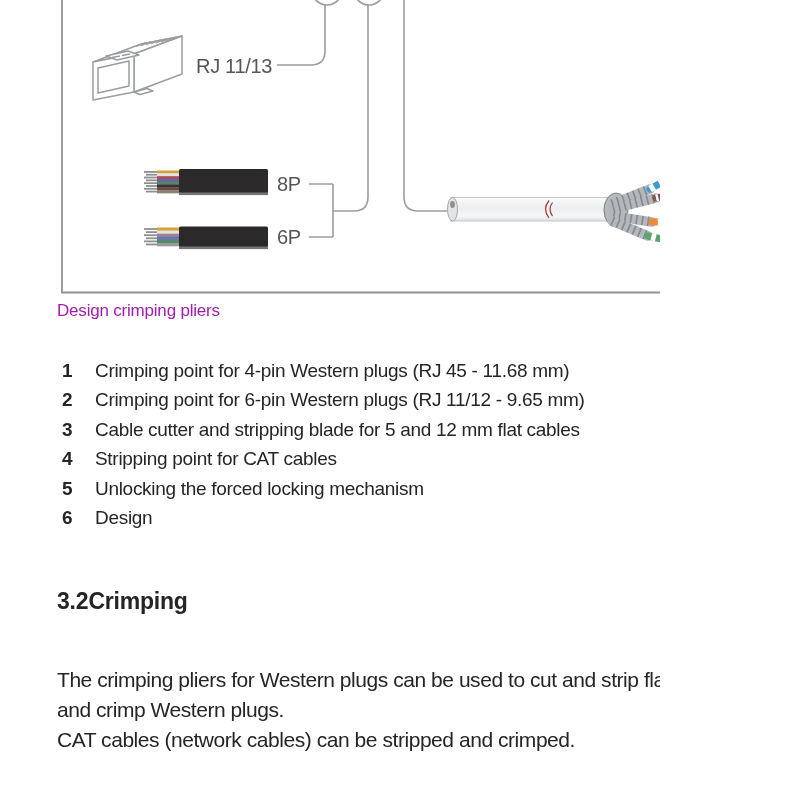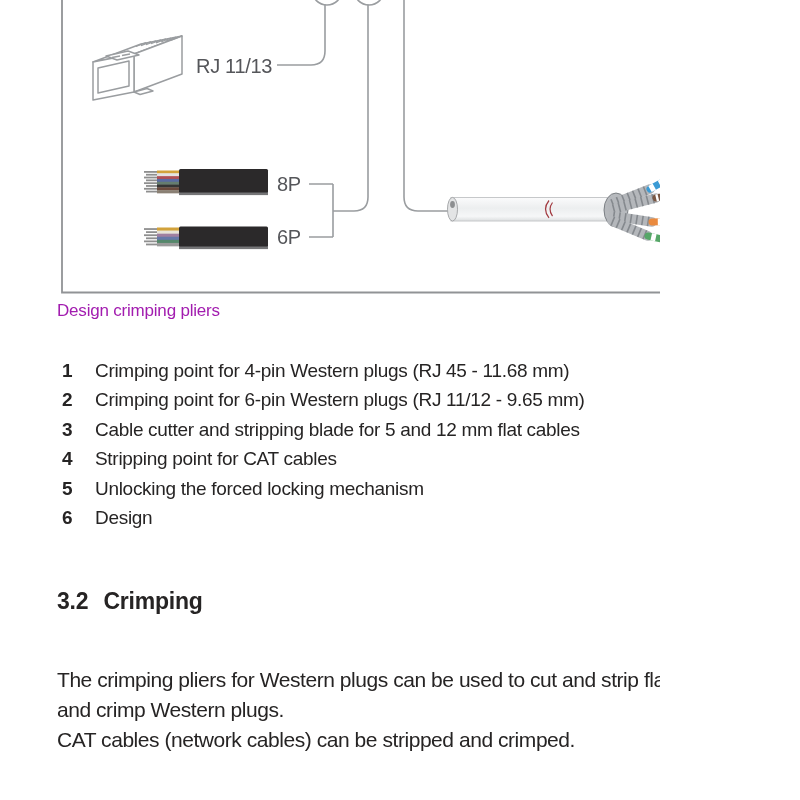--- a/index.html
+++ b/index.html
@@ -11,21 +11,21 @@
   .figure-caption{
     position:absolute;left:57px;top:301px;font-size:17px;letter-spacing:-0.2px;color:#a21caf;
   }
   .parts-list{position:absolute;left:62px;top:356px;width:640px;}
   .li-row{display:flex;line-height:29.4px;font-size:19px;letter-spacing:-0.3px;}
   .li-num{width:33px;font-weight:bold;flex:none;}
   .li-text{flex:1;}
   .section-heading{
     position:absolute;left:57px;top:588px;font-size:23px;font-weight:bold;letter-spacing:-0.2px;
   }
-  .section-heading .h-num{margin-right:15px;}
+  .section-heading .h-num{}
   .section-body{
     position:absolute;left:57px;top:633px;width:720px;font-size:21px;line-height:30px;
     letter-spacing:-0.45px;
     margin-top:32px;
   }
   .section-body p{margin:0;white-space:pre-line;}
   svg text{font-family:"Liberation Sans","DejaVu Sans",sans-serif;}
 </style>
 </head>
 <body>

